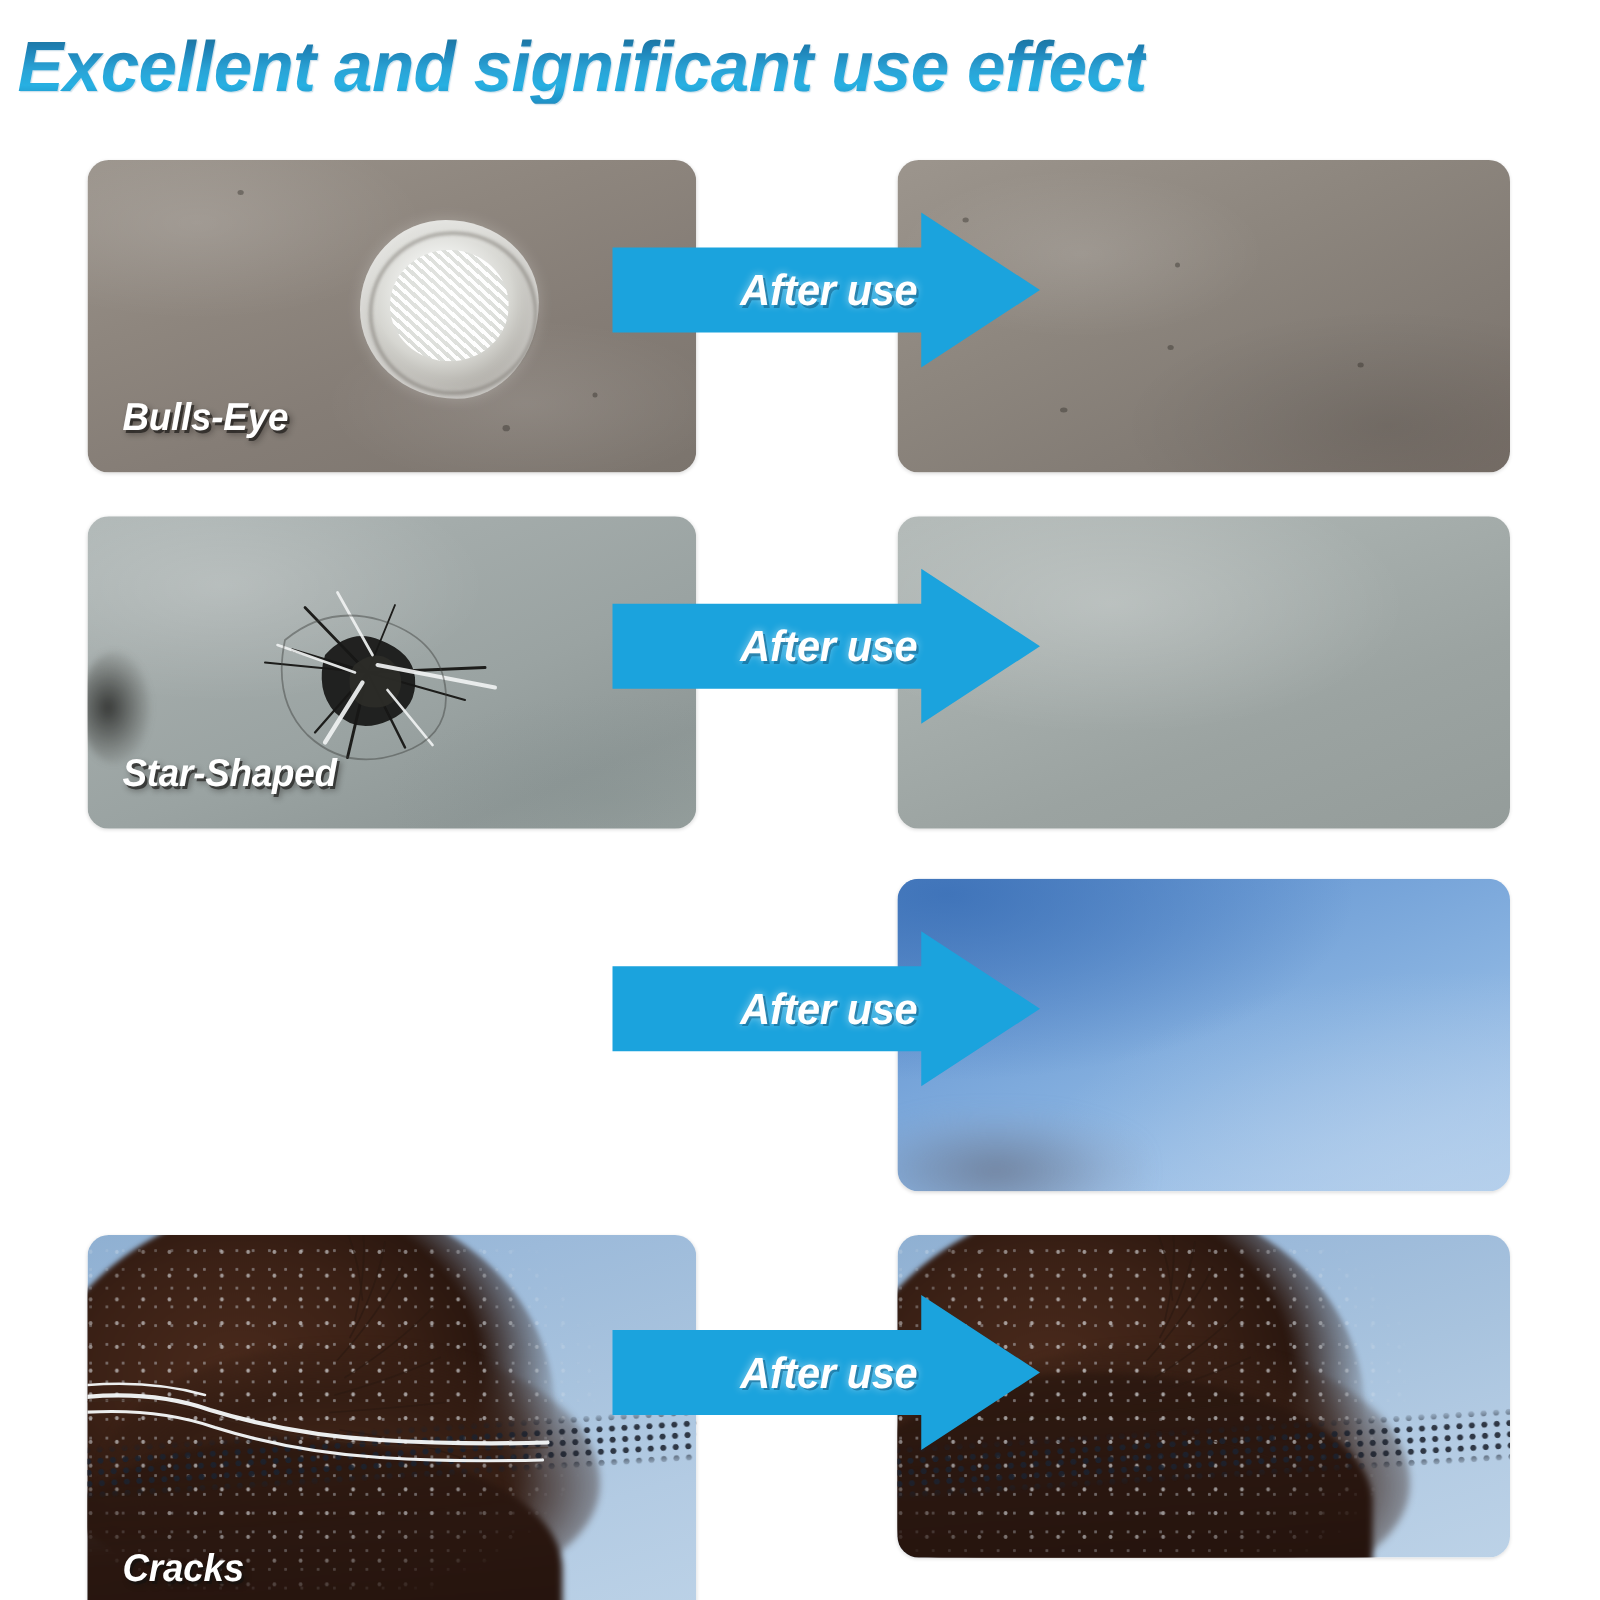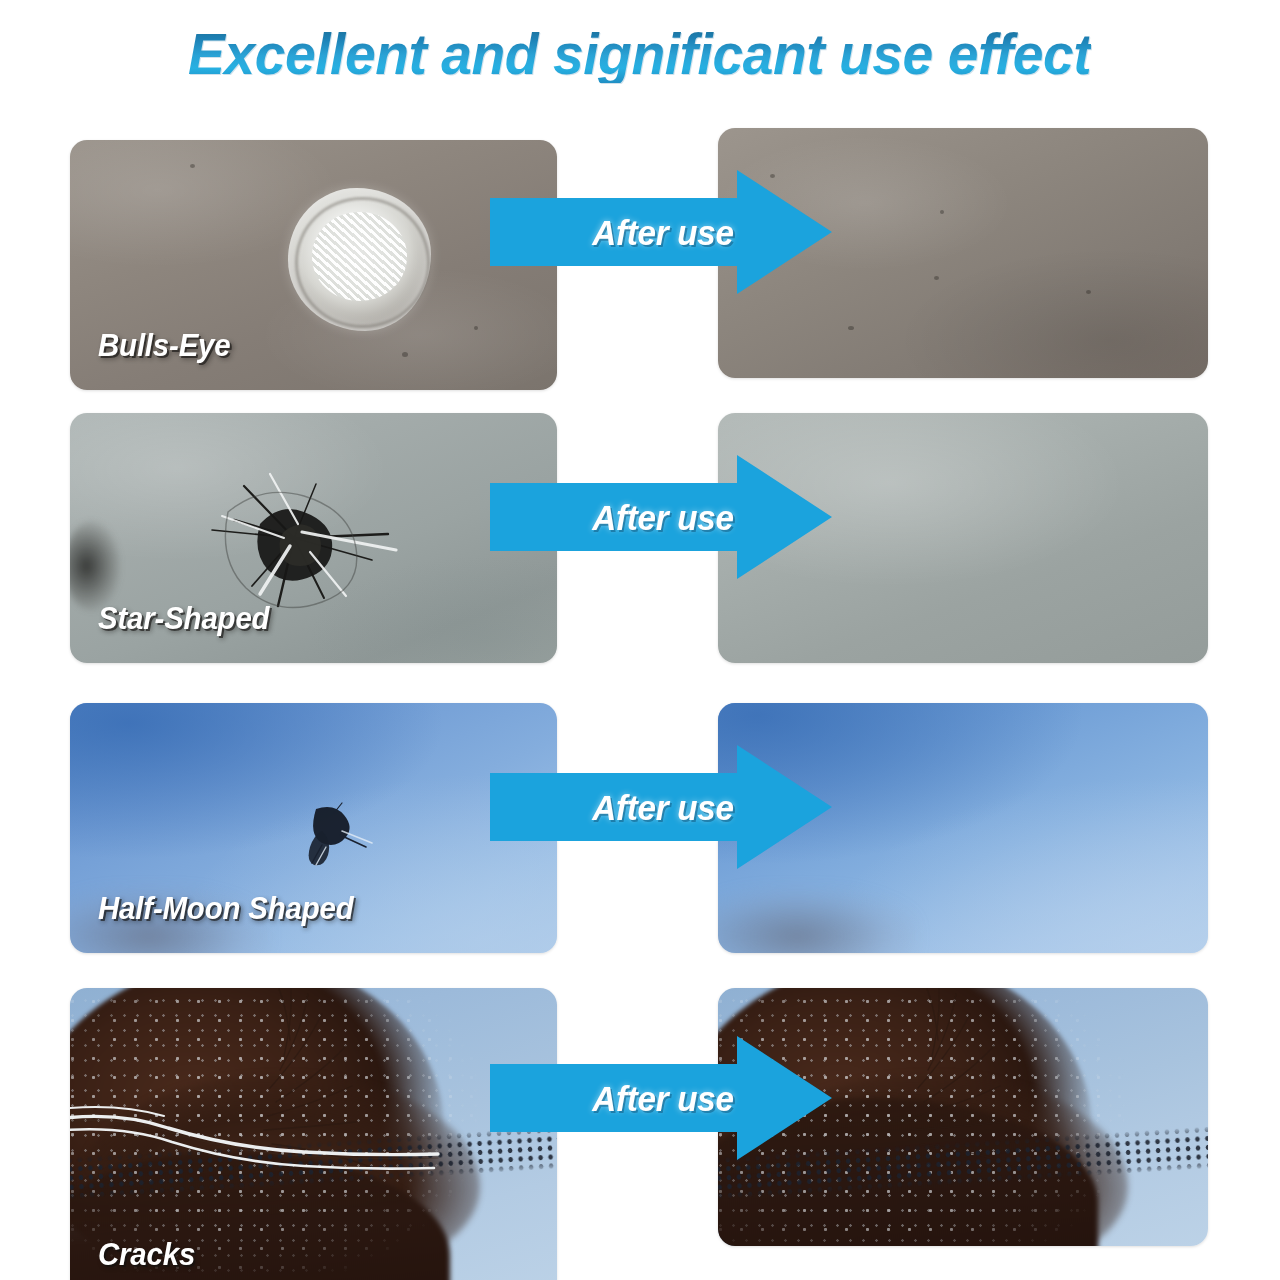--- a/index.html
+++ b/index.html
@@ -22,21 +22,21 @@
     height: 1280px;
     background: #ffffff;
   }
 
   
   #title-bar {
     position: absolute;
     left: 0;
     top: 26px;
     width: 1280px;
-    text-align: center;
+    text-align: left;
   }
   #page-title {
     display: inline-block;
     font-family: "Liberation Sans", sans-serif;
     font-size: 57px;
     line-height: 1.0;
     font-weight: bold;
     font-style: italic;
     letter-spacing: -0.5px;
     transform: scaleX(0.97);
@@ -319,21 +319,21 @@
 <body>
 
 <div id="page">
 
   <div id="title-bar">
     <span id="page-title">Excellent and significant use effect</span>
   </div>
 
   <div class="row" style="top:128px; height:250px;">
 
-    <div class="panel before" style="top:12px; height:250px;">
+    <div class="panel before" style="top:0; height:250px;">
       <div class="panel-surface surf-gray1"></div>
       <div class="speck" style="left:120px; top:24px; width:5px; height:4px;"></div>
       <div class="speck" style="left:332px; top:212px; width:6px; height:5px;"></div>
       <div class="speck" style="left:404px; top:186px; width:4px; height:4px;"></div>
       <div class="chip-bullseye"></div>
       <div class="panel-label">Bulls-Eye</div>
     </div>
 
     <div class="panel after" style="top:0; height:250px;">
       <div class="panel-surface surf-gray1 variant2"></div>
@@ -392,40 +392,20 @@
     <div class="arrow-wrap" style="top:40px;">
       <svg width="360" height="170" viewBox="0 0 360 170" aria-hidden="true">
         <path d="M 3 30 L 250 30 L 250 2 L 345 64 L 250 126 L 250 98 L 3 98 Z" fill="#1ba3dd"></path>
       </svg>
       <div class="arrow-text">After use</div>
     </div>
   </div>
 
   <div class="row" style="top:703px; height:250px;">
 
-    <div class="panel before" style="top:0; height:250px;">
-      <div class="panel-surface surf-sky"></div>
-      <div class="sky-haze-bl"></div>
-      <div class="crack-halfmoon">
-        <svg width="86" height="70" viewBox="0 0 86 70" aria-hidden="true">
-          <path d="M24 8 q18 -6 28 6 q10 12 2 22 q-10 12 -24 6 q-14 -8 -6 -34 Z" fill="#141a26" opacity="0.95"></path>
-          <path d="M30 30 q10 10 6 24 q-4 12 -14 10 q-8 -4 -4 -18 q4 -12 12 -16 Z" fill="#18202e" opacity="0.9"></path>
-          <g stroke="#1a2230" fill="none" stroke-linecap="round">
-            <path d="M48 34 L74 46" stroke-width="1.6"></path>
-            <path d="M30 44 L20 62" stroke-width="1.5"></path>
-            <path d="M42 12 L50 2" stroke-width="1.2"></path>
-          </g>
-          <g stroke="rgba(226,236,246,0.8)" fill="none" stroke-linecap="round">
-            <path d="M50 30 L80 42" stroke-width="1.6"></path>
-            <path d="M34 46 L24 64" stroke-width="1.4"></path>
-          </g>
-        </svg>
-      </div>
-      <div class="panel-label">Half-Moon Shaped</div>
-    </div>
 
     <div class="panel after" style="top:0; height:250px;">
       <div class="panel-surface surf-sky variant2"></div>
       <div class="sky-haze-bl"></div>
     </div>
 
     <div class="arrow-wrap" style="top:40px;">
       <svg width="360" height="170" viewBox="0 0 360 170" aria-hidden="true">
         <path d="M 3 30 L 250 30 L 250 2 L 345 64 L 250 126 L 250 98 L 3 98 Z" fill="#1ba3dd"></path>
       </svg>

